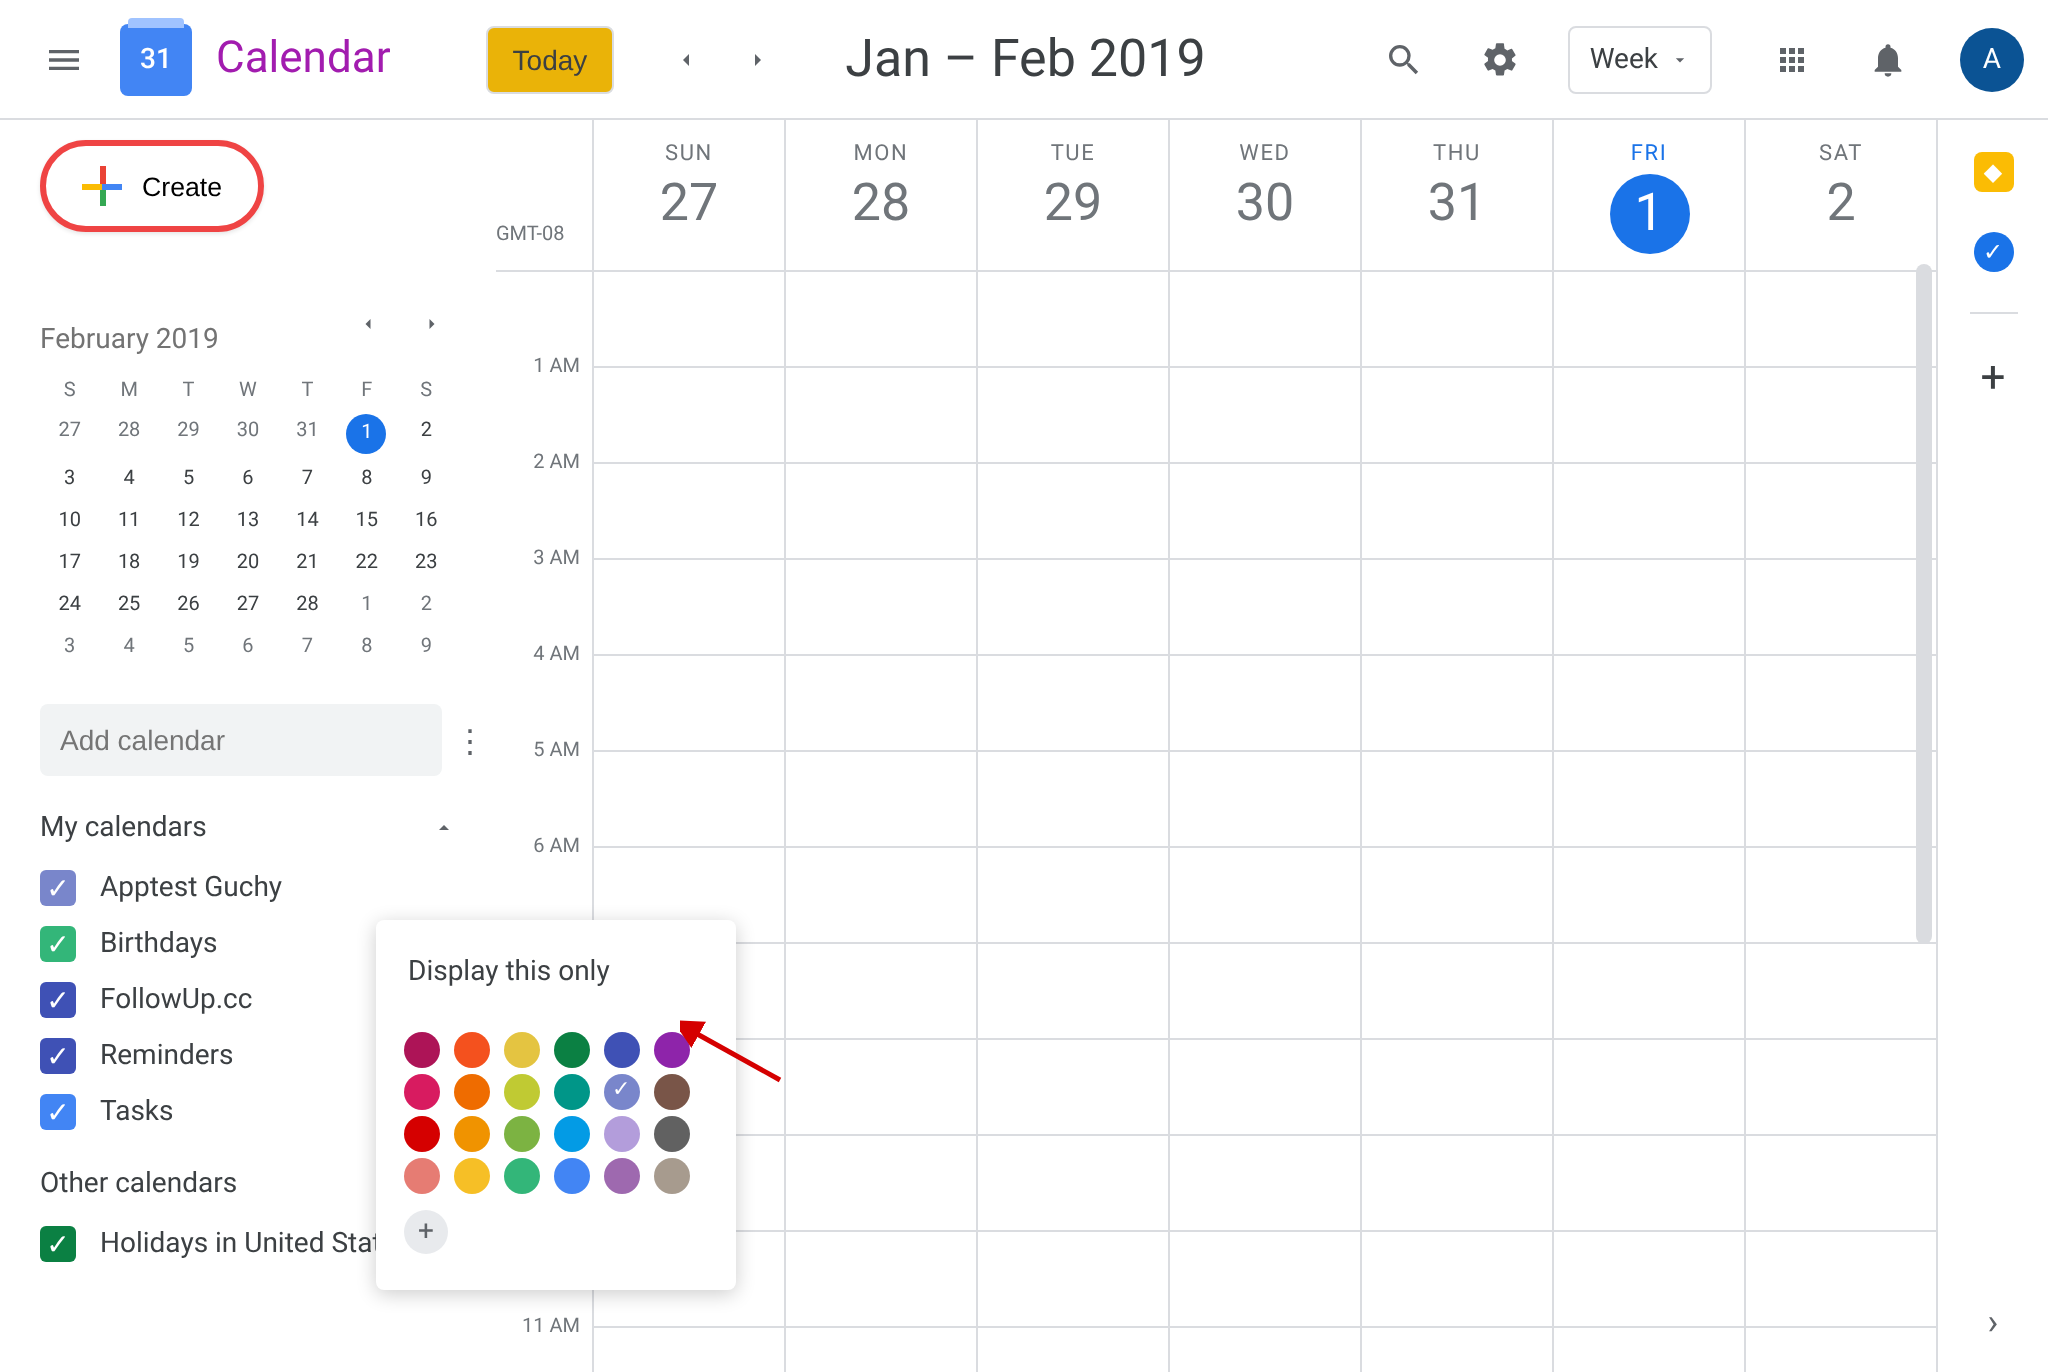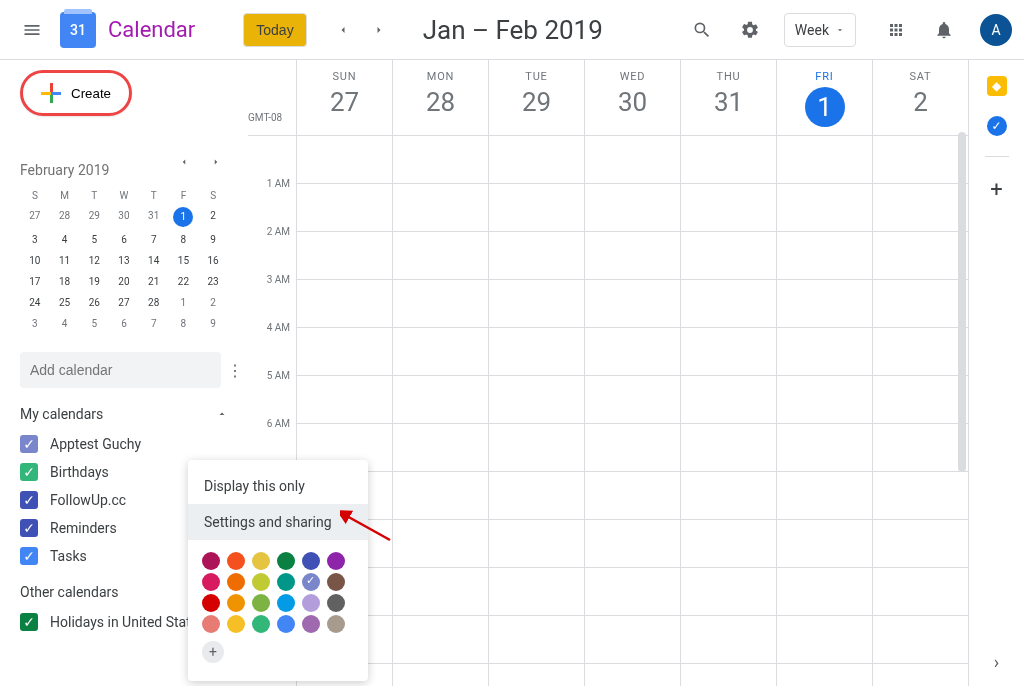--- a/index.html
+++ b/index.html
@@ -418,21 +418,20 @@
     <div class="rail-icon" style="background:#fbbc04">◆</div>
     <div class="rail-icon" style="background:#1a73e8;border-radius:50%">✓</div>
     <div class="rail-divider"></div>
     <div class="rail-plus">+</div>
     <div class="rail-chevron">›</div>
   </div>
 </div>
 
 <div class="popup">
   <div class="popup-item">Display this only</div>
-  <div class="popup-item hover">Settings and sharing</div>
   <div class="color-grid" id="color-grid">
       <div class="color-dot" style="background: rgb(173, 20, 87);"></div>
       <div class="color-dot" style="background: rgb(244, 81, 30);"></div>
       <div class="color-dot" style="background: rgb(228, 196, 65);"></div>
       <div class="color-dot" style="background: rgb(11, 128, 67);"></div>
       <div class="color-dot" style="background: rgb(63, 81, 181);"></div>
       <div class="color-dot" style="background: rgb(142, 36, 170);"></div>
       <div class="color-dot" style="background: rgb(216, 27, 96);"></div>
       <div class="color-dot" style="background: rgb(239, 108, 0);"></div>
       <div class="color-dot" style="background: rgb(192, 202, 51);"></div>

